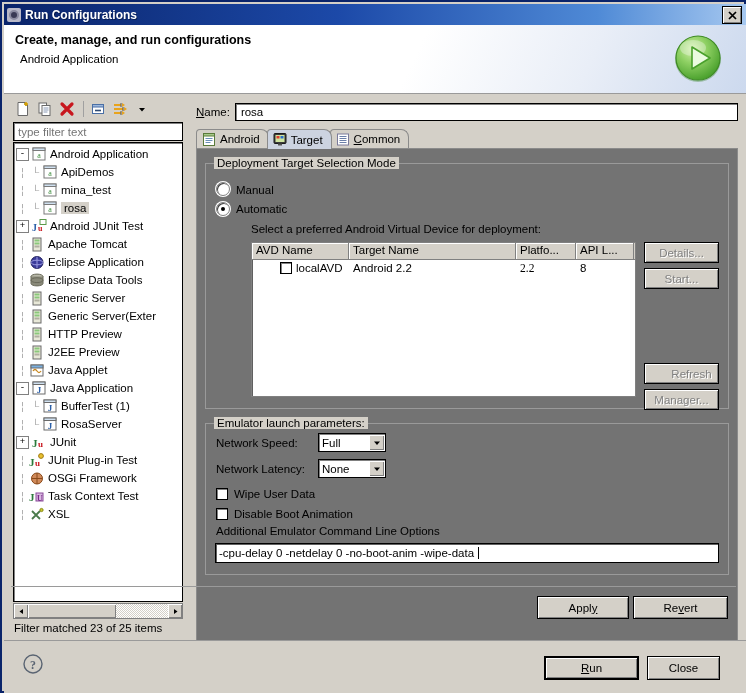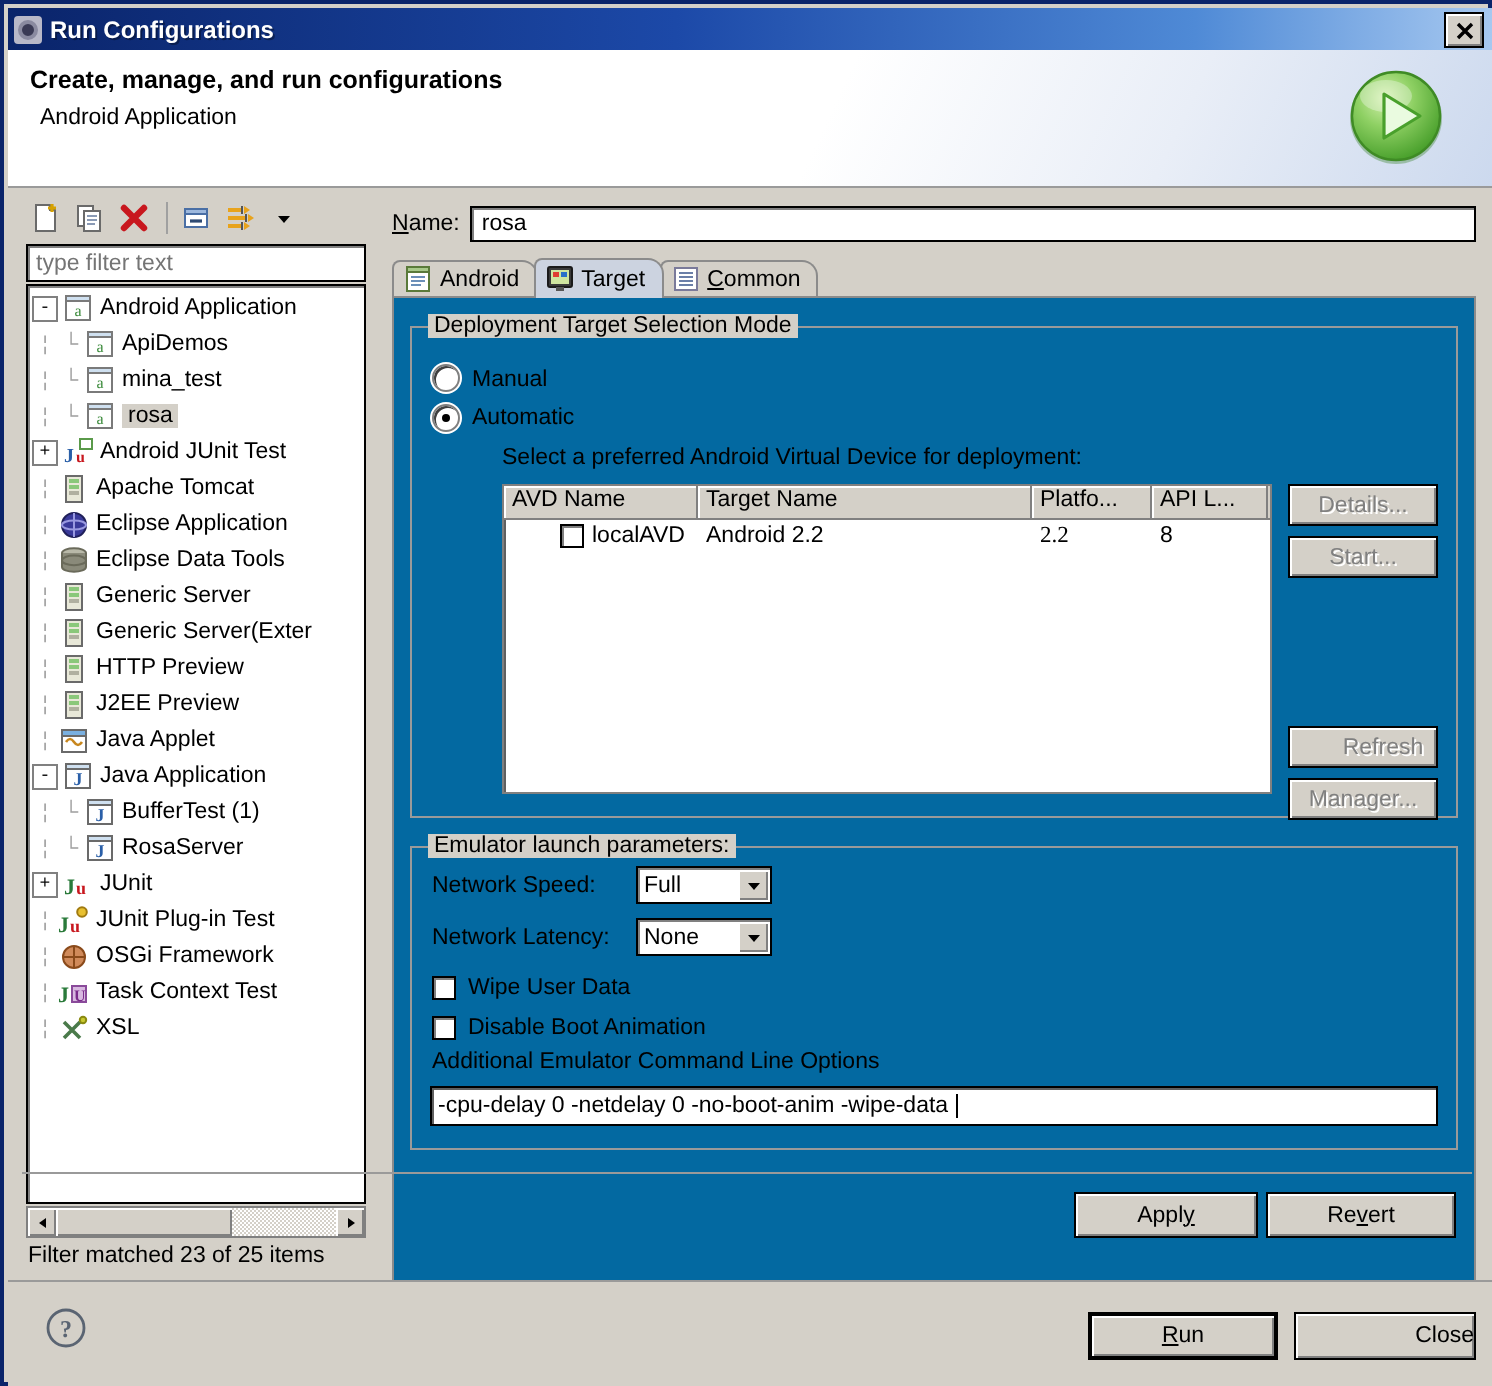--- a/index.html
+++ b/index.html
@@ -142,38 +142,38 @@
     box-shadow:inset 1px 1px 0 #808080;
     display:flex;align-items:center;
   }
   .name-input input{
     border:0;outline:0;width:100%;height:14px;margin-left:3px;background:transparent;
     font-family:"Liberation Sans",sans-serif;font-size:11.5px;color:#000;
   }
   
   .tabstrip{
     position:absolute;left:0;top:33px;width:542px;height:20px;
-    display:flex;align-items:center;
+    display:flex;align-items:flex-start;
   }
   .tab{
     height:19px;display:flex;align-items:center;padding:0 8px 0 5px;
     font-size:11.5px;box-sizing:border-box;
     border:1px solid #8b8b8b;border-bottom:0;
     border-radius:4px 8px 0 0;background:#d4d0c8;
     position:relative;
   }
   .tab.active{
     background:#ccd3e0;border-color:#8b8b8b;z-index:3;height:20px;
   }
   .tab-ico{width:14px;height:13px;margin-right:4px;flex:none;position:relative;}
   .tab u{text-decoration:underline;}
   .tabbody{
     position:absolute;left:0;top:52px;width:542px;height:496px;
     border:1px solid #8b8b8b;box-sizing:border-box;
-    background:#0369a1;
+    background:#737373;
   }
   .group{
     position:absolute;box-sizing:border-box;
     border:1px solid #9a9a9a;
   }
   .group-title{
     position:absolute;top:-7px;left:8px;background:#d4d0c8;padding:0 3px;
     font-size:11.5px;color:#000;white-space:nowrap;
   }
   .radio-row{display:flex;align-items:center;height:18px;font-size:11.5px;}
@@ -707,18 +707,18 @@
   <div class="bottombar">
     <div class="help-icon">
       <svg width="22" height="22" viewBox="0 0 22 22">
         <circle cx="11" cy="11" r="9" fill="#d4d0c8" stroke="#5a6472" stroke-width="1.4"></circle>
         <text x="11" y="15.5" font-size="12" font-family="Liberation Serif, serif" fill="#5a6472" text-anchor="middle" font-weight="bold">?</text>
       </svg>
     </div>
     <div class="btn default" style="left:540px;top:15px;width:95px;height:24px;">
       <span><u>R</u>un</span>
     </div>
-    <div class="btn" style="left:643px;top:15px;width:91px;height:24px;justify-content:flex-end;">
+    <div class="btn" style="left:643px;top:15px;width:73px;height:24px;">
       <span>Close</span>
     </div>
   </div>
 
 </div>
 
 </body></html>

